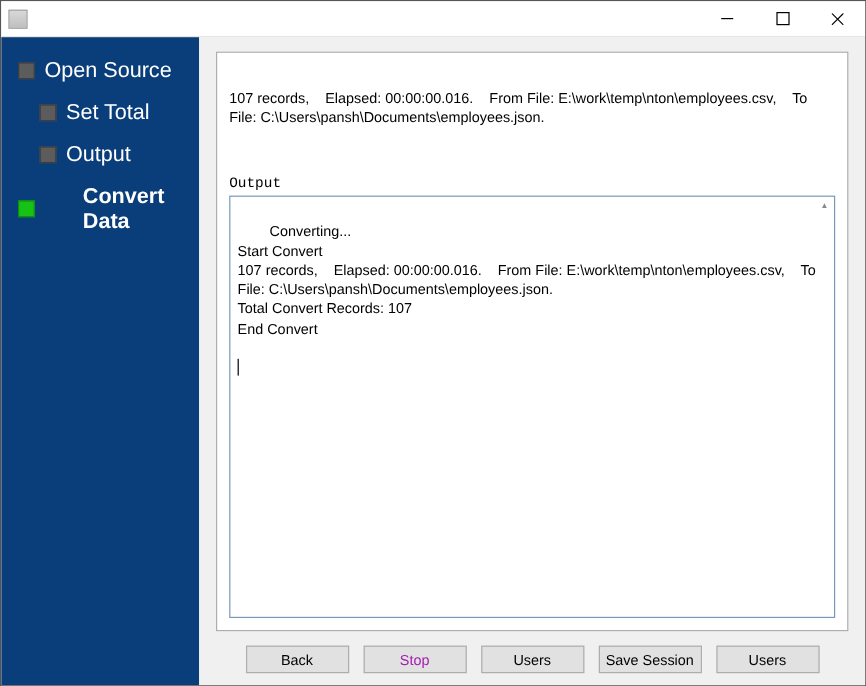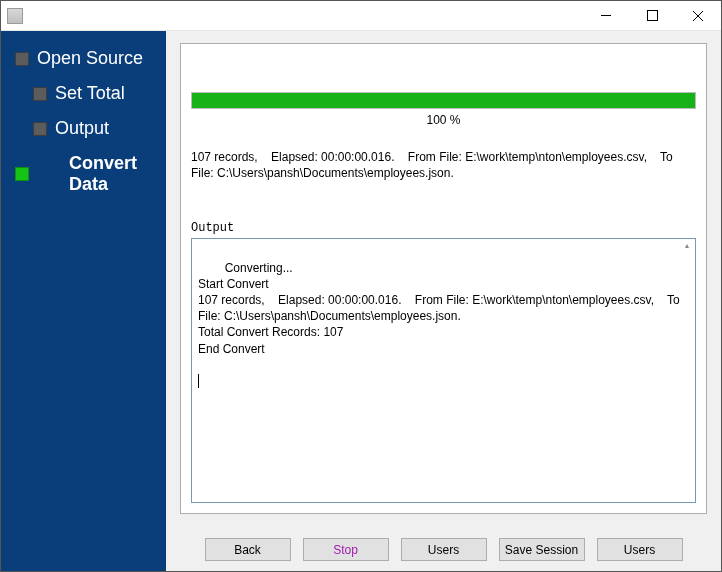--- a/index.html
+++ b/index.html
@@ -148,21 +148,21 @@
     right: 2px; top: 2px;
     width: 12px; height: 10px;
     display:flex; align-items:center; justify-content:center;
     color:#888; font-size:8px;
   }
 
   .button-row {
     display: flex;
     gap: 12px;
     justify-content: center;
-    padding-top: 24px;
+    padding-top: 12px;
   }
   .btn {
     width: 86px;
     height: 23px;
     background: #e1e1e1;
     border: 1px solid #adadad;
     font-size: 12px;
     display: flex;
     align-items: center;
     justify-content: center;
@@ -209,26 +209,20 @@
     </div>
     <div class="nav-item active">
       <span class="nav-box"></span>
       <span>Convert Data</span>
     </div>
   </div>
 
   <div class="main">
     <div class="panel-inner">
 
-      <div class="progress-wrap">
-        <div class="progress-bar">
-          <div class="progress-fill" style="width: 100%;"></div>
-        </div>
-        <div class="progress-label">100 %</div>
-      </div>
 
       <div class="summary-text">107 records,    Elapsed: 00:00:00.016.    From File: E:\work\temp\nton\employees.csv,    To File: C:\Users\pansh\Documents\employees.json.</div>
 
       <div class="output-label">Output</div>
       <div class="output-box">
         <span>Converting...
 Start Convert
 107 records,    Elapsed: 00:00:00.016.    From File: E:\work\temp\nton\employees.csv,    To File: C:\Users\pansh\Documents\employees.json.
 Total Convert Records: 107
 End Convert</span>

